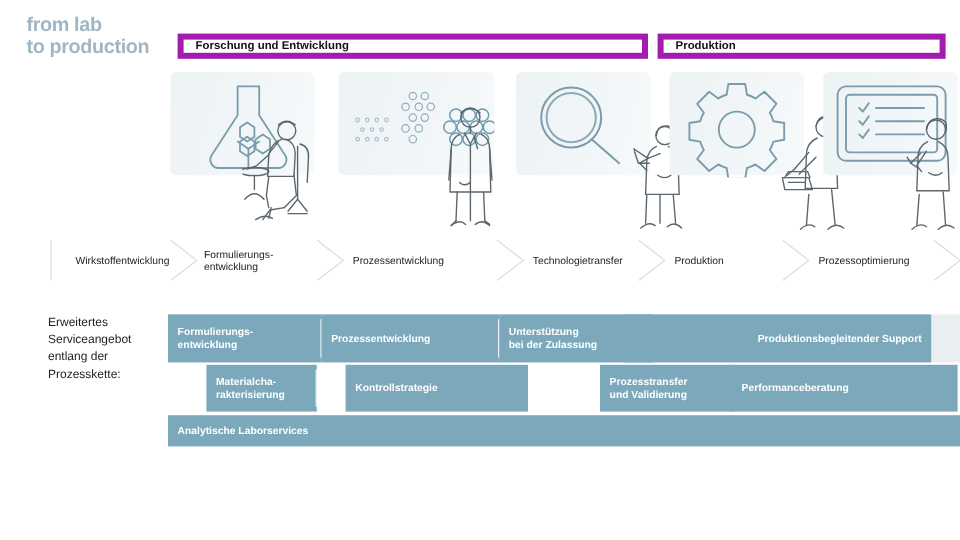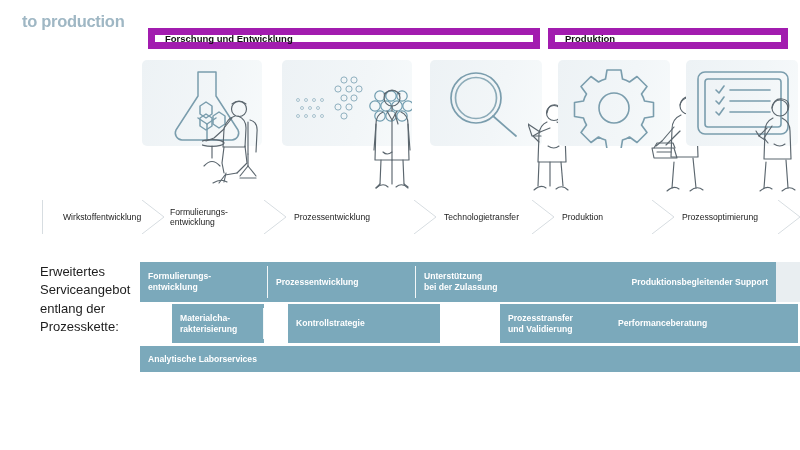--- a/index.html
+++ b/index.html
@@ -17,61 +17,62 @@
   .brand{position:absolute;left:22px;top:12px;width:120px;line-height:1.12;}
   .brand-l1{font-size:16.5px;font-weight:bold;color:#111;letter-spacing:-0.3px;display:flex;align-items:center;gap:4px;}
   .brand-l2,.brand-l3{font-size:16.5px;font-weight:bold;color:#9fb7c4;letter-spacing:-0.3px;}
   .brand-mark{display:inline-block;width:17px;height:11px;position:relative;}
   .brand-mark i{position:absolute;top:0;width:9px;height:11px;border-radius:50%;background:#9fb7c4;}
   .brand-mark i:nth-child(1){left:0;}
   .brand-mark i:nth-child(2){left:6px;}
   .brand-mark b{position:absolute;left:3px;top:-1px;width:11px;height:13px;background:#fff;transform:rotate(34deg);}
 
   
-  .phase-hd{position:absolute;height:21px;border:7px solid #a21caf;background:#fff;
+  .phase-hd{position:absolute;height:21px;border:5px solid #a21caf;background:#fff;
             display:flex;align-items:center;padding-left:10px;box-sizing:border-box;
             font-size:9.5px;font-weight:bold;color:#111;}
   #ph-fe{left:148px;top:28px;width:392px;}
   #ph-pr{left:548px;top:28px;width:240px;}
 
   
   .illus{position:absolute;left:140px;top:56px;width:660px;height:140px;}
   .tile{position:absolute;background:#eef3f6;border-radius:5px;}
   .tile.g{background:linear-gradient(105deg,#edf2f5 0%,#f2f6f8 60%,#f7fafb 100%);}
   .fig{position:absolute;}
 
   
   .chain{position:absolute;left:42px;top:200px;width:748px;height:34px;}
   .chev{position:absolute;top:0;height:34px;box-sizing:border-box;
         display:flex;align-items:center;font-size:8.6px;color:#222;}
   .chev .lbl{position:relative;z-index:3;line-height:1.2;}
   .chev .edge{position:absolute;right:-12px;top:0;width:24px;height:34px;z-index:2;}
   .chev.first{border-left:1px solid #d7dde1;}
 
   
-  .svc-caption{position:absolute;left:40px;top:263px;width:96px;font-size:13px;line-height:1.42;color:#1d1d1d;}
+  .svc-caption{position:absolute;left:40px;top:263px;width:96px;font-size:10px;line-height:1.42;color:#1d1d1d;}
   .qed{position:absolute;left:40px;top:334px;width:92px;height:34px;}
 
   .svc-zone{position:absolute;left:140px;top:262px;width:660px;height:108px;}
   .svc-base{position:absolute;left:0;top:0;width:660px;height:40px;background:#e9eef1;}
   .bar{position:absolute;background:#7ba9bb;color:#fff;font-size:8.6px;font-weight:bold;
        line-height:1.28;box-sizing:border-box;padding:0 8px;display:flex;align-items:center;}
   .bar.row1{top:0;height:40px;}
   .bar.row2{top:42px;height:39px;}
   .bar.row3{top:84px;height:26px;}
   .bar .sep{position:absolute;left:0;top:4px;bottom:4px;width:1px;background:#ffffff;opacity:.9;}
 
   .lbl-2l{white-space:pre-line;}
 </style>
 </head>
 <body>
 
 <div class="page">
 
   <div class="brand">
+    <div class="brand-l2">from lab</div>
     <div class="brand-l3">to production</div>
   </div>
 
   <div class="phase-hd" id="ph-fe">
     <span>Forschung und Entwicklung</span>
   </div>
   <div class="phase-hd" id="ph-pr">
     <span>Produktion</span>
   </div>
 

